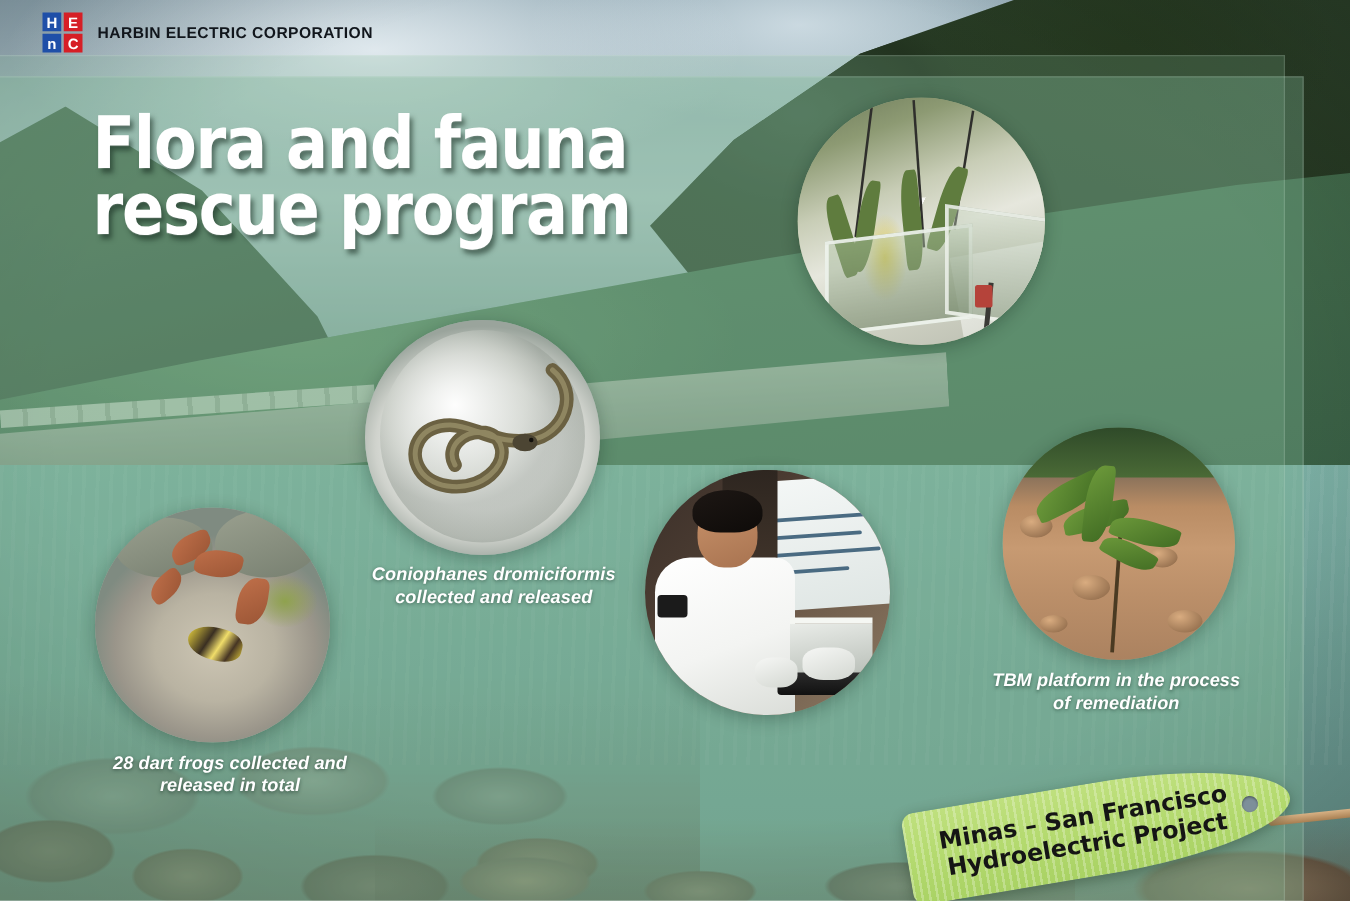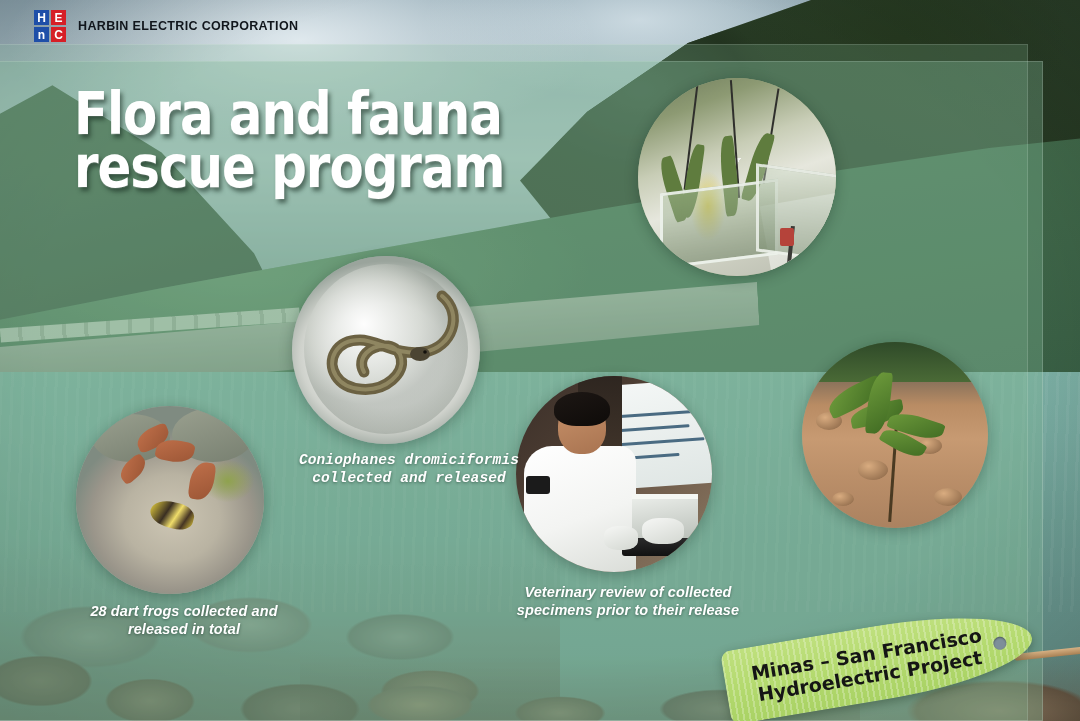--- a/index.html
+++ b/index.html
@@ -318,21 +318,21 @@
     font-style:italic;
     font-weight:bold;
     font-size:14.5px;
     line-height:1.22;
     text-align:center;
     letter-spacing:.1px;
     text-shadow:0 1px 3px rgba(20,45,35,.55);
     white-space:pre-line;
   }
   #cap-lab    { left:600px; top:285px; width:300px; text-align:left; }
-  #cap-snake  { left:290px; top:452px; width:238px;font-family:Liberation Mono, monospace; }
+  #cap-snake  { left:276px; top:452px; width:238px; }
   #cap-vet    { left:492px; top:584px; width:272px; }
   #cap-sapling{ left:768px; top:537px; width:250px; }
   #cap-frogs  { left:48px;  top:603px; width:272px; }
 
   
   .tag-wrap {
     position:absolute; left:714px; top:606px; width:366px; height:112px;
   }
   .tag {
     position:absolute; left:10px; top:20px; width:310px; height:74px;
@@ -485,22 +485,22 @@
       <div class="pleaf" style="left:66px;top:30px;width:22px;height:62px;transform:rotate(6deg);"></div>
       <div class="pleaf" style="left:86px;top:74px;width:56px;height:20px;transform:rotate(18deg);"></div>
       <div class="pleaf" style="left:78px;top:92px;width:46px;height:18px;transform:rotate(30deg);"></div>
     </div>
   </div>
 
   <div class="caption" id="cap-snake">Coniophanes dromiciformis
 collected and released</div>
   <div class="caption" id="cap-frogs">28 dart frogs collected and
 released in total</div>
-  <div class="caption" id="cap-vet">Veterinary review of collected
-specimens prior to their release</div>
+  <div class="caption" id="cap-sapling">TBM platform in the process
+of remediation</div>
 
   <div class="tag-wrap">
     <div class="tag-string"></div>
     <div class="tag">
       <div class="tag-body"></div>
       <div class="tag-hole"></div>
       <div class="tag-text">Minas – San Francisco
 Hydroelectric Project</div>
     </div>
   </div>

